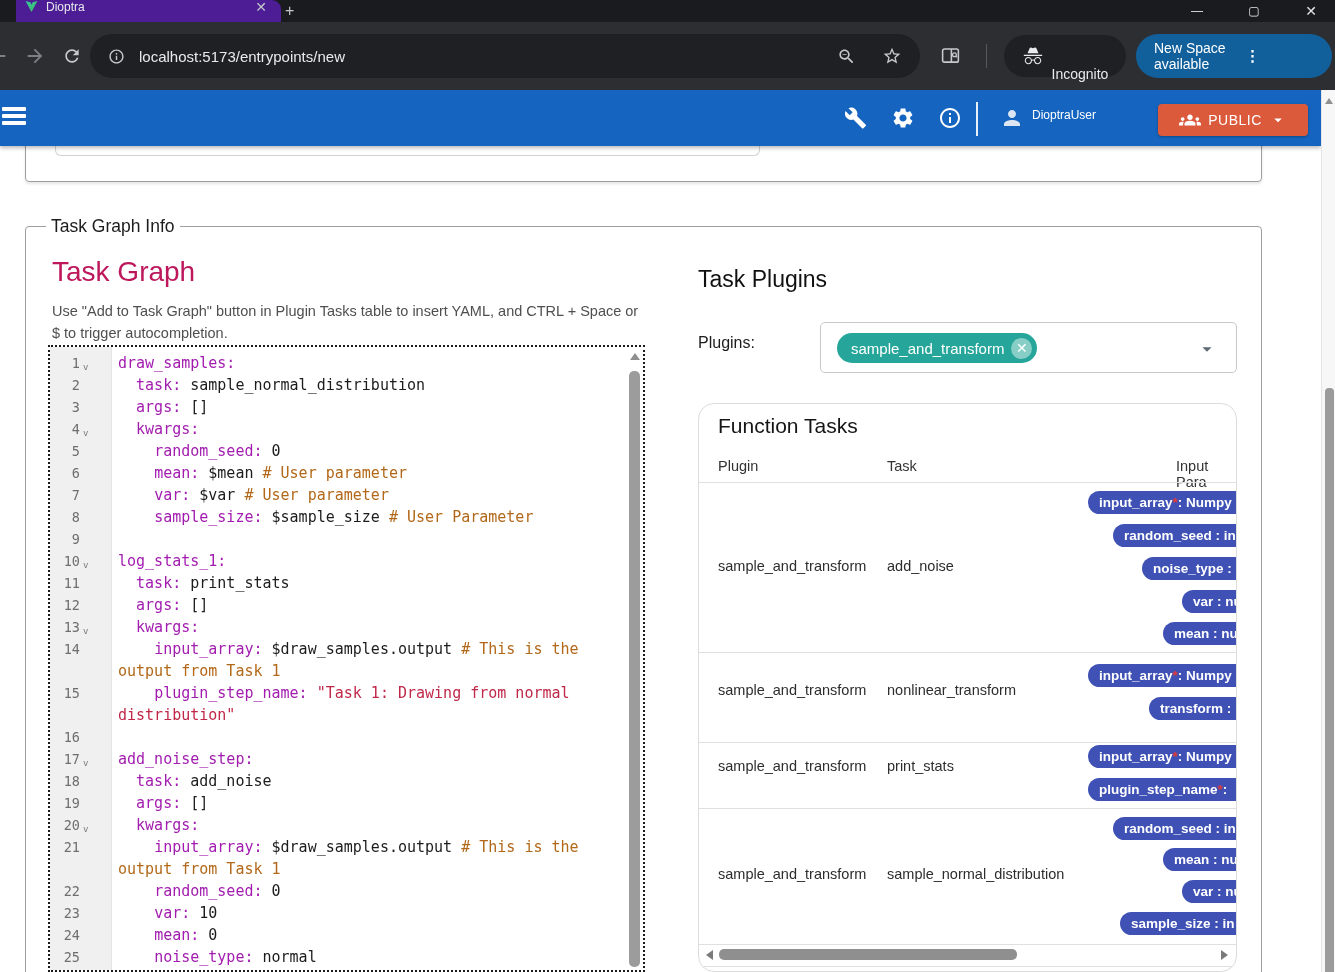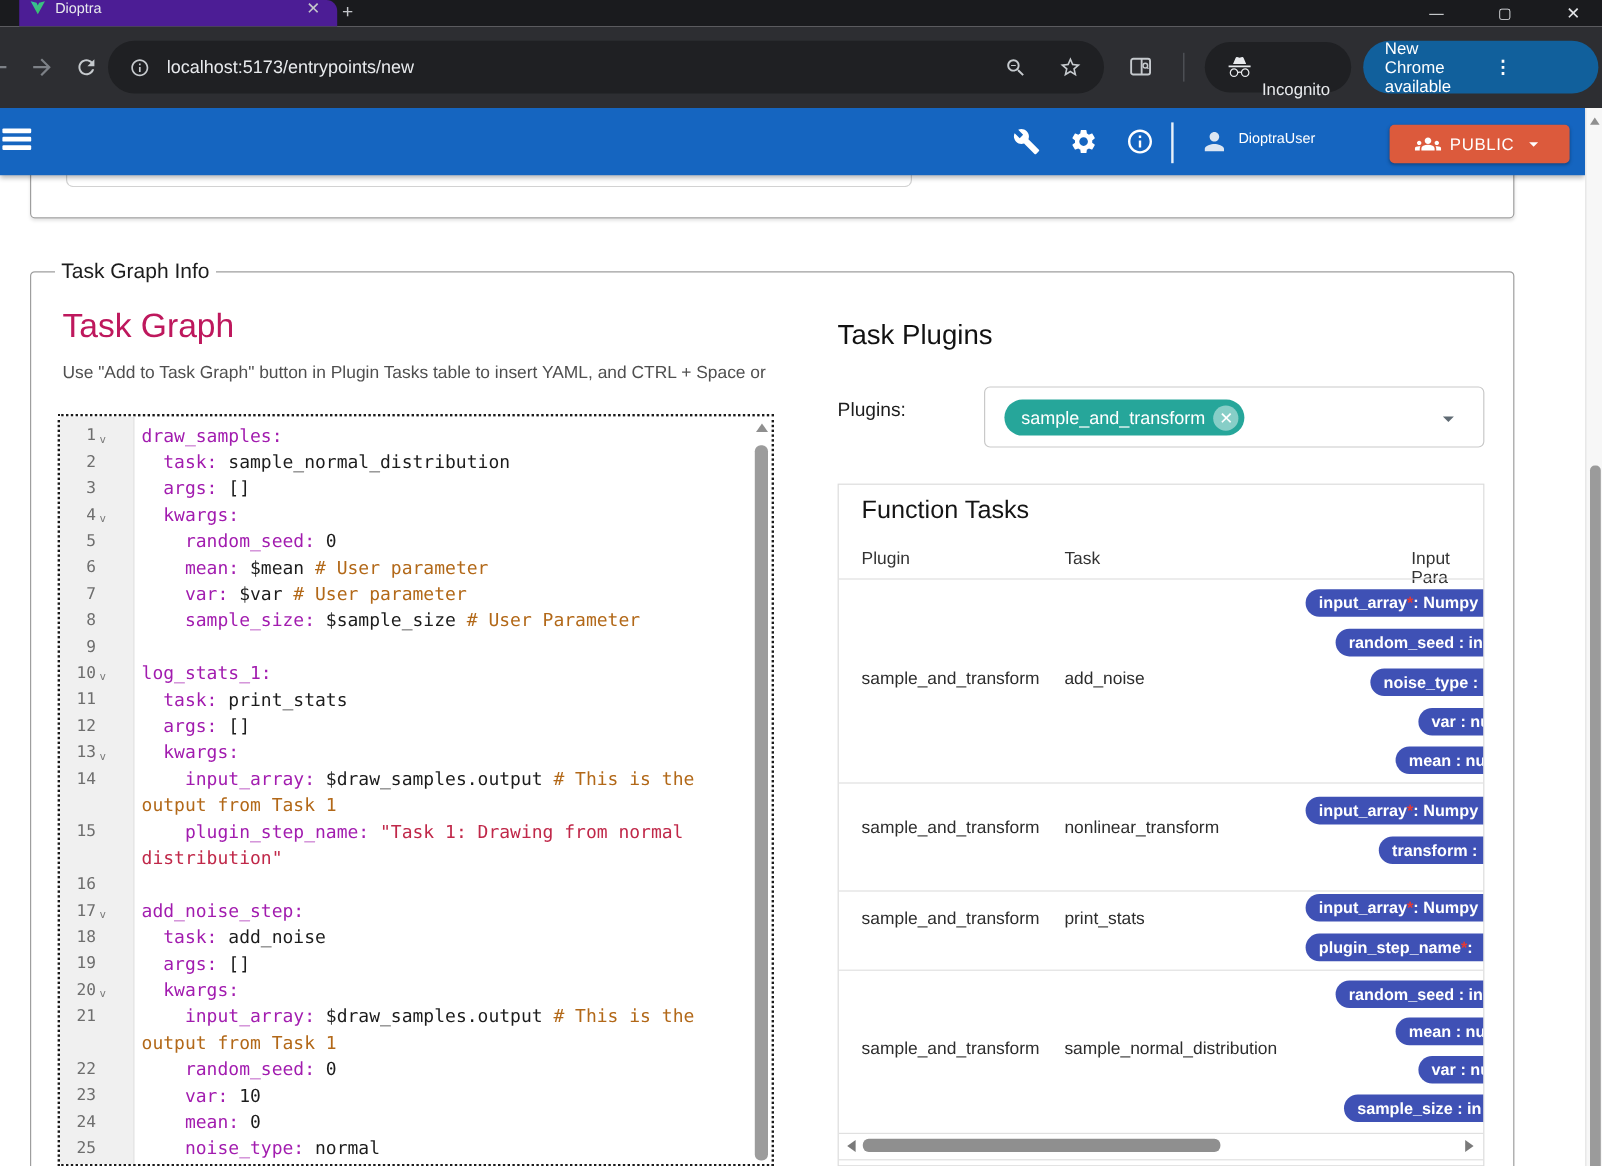--- a/index.html
+++ b/index.html
@@ -91,21 +91,21 @@
                    border:1px solid #c9c9c9; border-radius:5px; background:#fff; }
   #plugin-chip { position:absolute; left:16px; top:10px; height:30px; background:#26a69a; border-radius:15px;
                  display:flex; align-items:center; padding:0 5px 0 14px; }
   #plugin-chip .chip-label { color:#fff; font-size:15px; margin-right:7px; }
   #plugin-chip .chip-x { width:21px; height:21px; border-radius:50%; background:rgba(255,255,255,.45);
                  color:#fff; font-size:14px; display:flex; align-items:center; justify-content:center; }
   #select-caret { position:absolute; right:18px; top:15px; color:#5f6a73; }
 
   
   #ft-card { position:absolute; left:698px; top:403px; width:539px; height:569px;
-             border:1px solid #dcdcdc; border-radius:0; background:#fff; overflow:hidden; }
+             border:1px solid #dcdcdc; border-radius:16px; background:#fff; overflow:hidden; }
   #ft-title { position:absolute; left:19px; top:10px; font-size:21px; color:#151515; }
   .ft-col { position:absolute; top:54px; font-size:14.5px; color:#333; }
   .ft-divider { position:absolute; left:0; width:539px; height:1px; background:#e0e0e0; }
   .ft-cell { position:absolute; font-size:14.5px; color:#2d2d2d; white-space:nowrap; }
   .ft-badge { position:absolute; height:23px; background:#3f51b5; border-radius:13px;
               color:#fff; font-size:13.5px; font-weight:bold; line-height:23px;
               padding:0 40px 0 11px; white-space:pre; }
   .ft-badge .req { color:#e53935; }
   #ft-hscroll { position:absolute; left:0px; top:544px; width:539px; height:14px; }
   #ft-hscroll .arr-l { position:absolute; left:7px; top:2px; width:0; height:0;
@@ -174,21 +174,21 @@
     <div class="vsep"></div>
 
     <div id="incogpill">
       <svg width="22" height="22" viewBox="0 0 24 24" fill="#e8eaed">
         <path d="M17.06 13c-1.86 0-3.42 1.33-3.82 3.1-.95-.41-1.82-.3-2.48-.01C10.35 14.31 8.79 13 6.94 13 4.77 13 3 14.79 3 17s1.77 4 3.94 4c2.06 0 3.74-1.62 3.9-3.68.34-.24 1.23-.69 2.32.02.18 2.05 1.84 3.66 3.9 3.66 2.17 0 3.94-1.79 3.94-4s-1.77-4-3.94-4M6.94 19.86c-1.56 0-2.81-1.28-2.81-2.86s1.26-2.86 2.81-2.86c1.56 0 2.81 1.28 2.81 2.86s-1.25 2.86-2.81 2.86m10.12 0c-1.56 0-2.81-1.28-2.81-2.86s1.25-2.86 2.81-2.86 2.81 1.28 2.81 2.86-1.25 2.86-2.81 2.86M22 10.5H2V12h20v-1.5m-6.47-7.19c-.22-.5-.78-.75-1.31-.58L12 3.44l-2.22-.71-.03-.01c-.53-.15-1.09.13-1.29.64L6 9h12l-2.44-5.64-.03-.05z"></path>
       </svg>
       <span>Incognito</span>
     </div>
 
     <div id="updatepill">
-      <span>New Chrome available</span>
+      <span>New Space available</span>
       <span class="dots">⋮</span>
     </div>
   </div>
 
   <div id="appbar">
     <div id="hamburger">
         <i></i>
         <i></i>
         <i></i>
       </div>
@@ -225,20 +225,21 @@
   <div id="prevbox"></div>
   <div id="previnput"></div>
 
   <fieldset id="tgfieldset">
     <legend>Task Graph Info</legend>
   </fieldset>
 
   <div id="tg-title">Task Graph</div>
   <div id="tg-desc">
     <div>Use "Add to Task Graph" button in Plugin Tasks table to insert YAML, and CTRL + Space or</div>
+    <div>$ to trigger autocompletion.</div>
   </div>
 
   <div id="editor">
     <div id="ed-gutter"></div>
     <div id="editor-lines"><div class="ed-row"><div class="ed-num"><span class="num">1</span><span class="fold">v</span></div><div class="ed-code"><span class="c-k">draw_samples:</span></div></div><div class="ed-row"><div class="ed-num"><span class="num">2</span></div><div class="ed-code"><span class="c-p">  </span><span class="c-k">task:</span><span class="c-p"> sample_normal_distribution</span></div></div><div class="ed-row"><div class="ed-num"><span class="num">3</span></div><div class="ed-code"><span class="c-p">  </span><span class="c-k">args:</span><span class="c-p"> []</span></div></div><div class="ed-row"><div class="ed-num"><span class="num">4</span><span class="fold">v</span></div><div class="ed-code"><span class="c-p">  </span><span class="c-k">kwargs:</span></div></div><div class="ed-row"><div class="ed-num"><span class="num">5</span></div><div class="ed-code"><span class="c-p">    </span><span class="c-k">random_seed:</span><span class="c-p"> 0</span></div></div><div class="ed-row"><div class="ed-num"><span class="num">6</span></div><div class="ed-code"><span class="c-p">    </span><span class="c-k">mean:</span><span class="c-p"> $mean </span><span class="c-c"># User parameter</span></div></div><div class="ed-row"><div class="ed-num"><span class="num">7</span></div><div class="ed-code"><span class="c-p">    </span><span class="c-k">var:</span><span class="c-p"> $var </span><span class="c-c"># User parameter</span></div></div><div class="ed-row"><div class="ed-num"><span class="num">8</span></div><div class="ed-code"><span class="c-p">    </span><span class="c-k">sample_size:</span><span class="c-p"> $sample_size </span><span class="c-c"># User Parameter</span></div></div><div class="ed-row"><div class="ed-num"><span class="num">9</span></div><div class="ed-code"></div></div><div class="ed-row"><div class="ed-num"><span class="num">10</span><span class="fold">v</span></div><div class="ed-code"><span class="c-k">log_stats_1:</span></div></div><div class="ed-row"><div class="ed-num"><span class="num">11</span></div><div class="ed-code"><span class="c-p">  </span><span class="c-k">task:</span><span class="c-p"> print_stats</span></div></div><div class="ed-row"><div class="ed-num"><span class="num">12</span></div><div class="ed-code"><span class="c-p">  </span><span class="c-k">args:</span><span class="c-p"> []</span></div></div><div class="ed-row"><div class="ed-num"><span class="num">13</span><span class="fold">v</span></div><div class="ed-code"><span class="c-p">  </span><span class="c-k">kwargs:</span></div></div><div class="ed-row"><div class="ed-num"><span class="num">14</span></div><div class="ed-code"><span class="c-p">    </span><span class="c-k">input_array:</span><span class="c-p"> $draw_samples.output </span><span class="c-c"># This is the</span></div></div><div class="ed-row"><div class="ed-num"><span class="num"></span></div><div class="ed-code"><span class="c-c">output from Task 1</span></div></div><div class="ed-row"><div class="ed-num"><span class="num">15</span></div><div class="ed-code"><span class="c-p">    </span><span class="c-k">plugin_step_name:</span><span class="c-p"> </span><span class="c-s">"Task 1: Drawing from normal</span></div></div><div class="ed-row"><div class="ed-num"><span class="num"></span></div><div class="ed-code"><span class="c-s">distribution"</span></div></div><div class="ed-row"><div class="ed-num"><span class="num">16</span></div><div class="ed-code"></div></div><div class="ed-row"><div class="ed-num"><span class="num">17</span><span class="fold">v</span></div><div class="ed-code"><span class="c-k">add_noise_step:</span></div></div><div class="ed-row"><div class="ed-num"><span class="num">18</span></div><div class="ed-code"><span class="c-p">  </span><span class="c-k">task:</span><span class="c-p"> add_noise</span></div></div><div class="ed-row"><div class="ed-num"><span class="num">19</span></div><div class="ed-code"><span class="c-p">  </span><span class="c-k">args:</span><span class="c-p"> []</span></div></div><div class="ed-row"><div class="ed-num"><span class="num">20</span><span class="fold">v</span></div><div class="ed-code"><span class="c-p">  </span><span class="c-k">kwargs:</span></div></div><div class="ed-row"><div class="ed-num"><span class="num">21</span></div><div class="ed-code"><span class="c-p">    </span><span class="c-k">input_array:</span><span class="c-p"> $draw_samples.output </span><span class="c-c"># This is the</span></div></div><div class="ed-row"><div class="ed-num"><span class="num"></span></div><div class="ed-code"><span class="c-c">output from Task 1</span></div></div><div class="ed-row"><div class="ed-num"><span class="num">22</span></div><div class="ed-code"><span class="c-p">    </span><span class="c-k">random_seed:</span><span class="c-p"> 0</span></div></div><div class="ed-row"><div class="ed-num"><span class="num">23</span></div><div class="ed-code"><span class="c-p">    </span><span class="c-k">var:</span><span class="c-p"> 10</span></div></div><div class="ed-row"><div class="ed-num"><span class="num">24</span></div><div class="ed-code"><span class="c-p">    </span><span class="c-k">mean:</span><span class="c-p"> 0</span></div></div><div class="ed-row"><div class="ed-num"><span class="num">25</span></div><div class="ed-code"><span class="c-p">    </span><span class="c-k">noise_type:</span><span class="c-p"> normal</span></div></div></div>
     <div id="ed-scroll">
       <div class="arrow-up"></div>
       <div class="thumb"></div>
     </div>
   </div>

